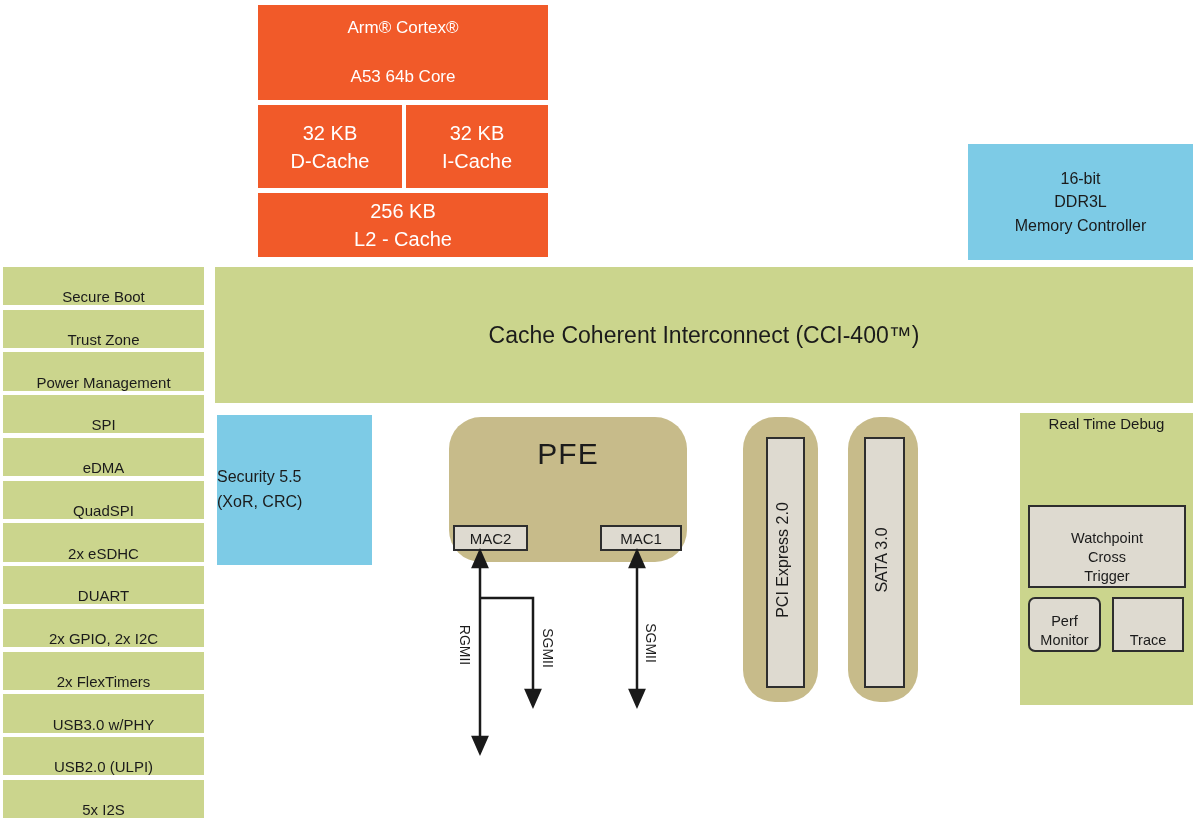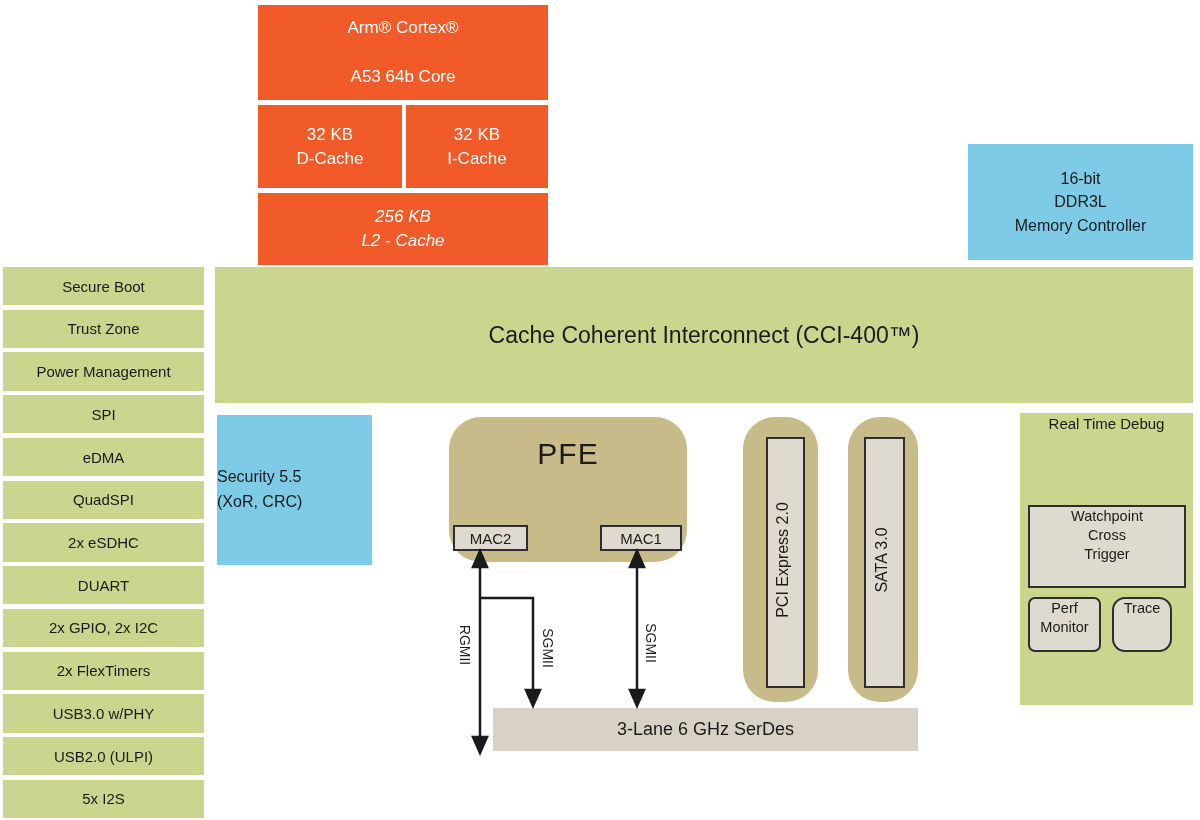--- a/index.html
+++ b/index.html
@@ -8,61 +8,61 @@
     background:#ffffff;
     font-family:"Liberation Sans", "DejaVu Sans", sans-serif;
     color:var(--text_dark, #1b1b1b);
   }
   .block {
     position:absolute; box-sizing:border-box;
     display:flex; flex-direction:column;
     align-items:center; justify-content:center;
     text-align:center; line-height:1.4;
   }
-  .orange  { background:var(--orange,  #F15A29); color:#ffffff; font-size:17px; }
+  .orange  { background:var(--orange,  #F15A29); color:#ffffff; font-size:20px; }
   .green   { background:var(--green,   #CBD58D); font-size:15px; }
   .blue    { background:var(--blue,    #7DCBE6); font-size:16px; }
   .tan     { background:var(--tan,     #C7BB8A);border-radius:32px; }
   .lightbox{
     background:var(--box_light, #DEDAD0);
     border:2px solid var(--border_dark, #2e2e2e);
   }
   .cci { font-size:23px; }
   .ddr { line-height:1.45; }
   .core-label { font-size:17px; line-height:1.45; }
 
   
   #peripheral-list {
     position:absolute; left:3px; top:267px; width:201px; height:551px;
     display:flex; flex-direction:column; gap:4.5px;
   }
   #peripheral-list .p-item {
     flex:1; background:var(--green, #CBD58D);
-    display:flex; align-items:center; justify-content:center;
+    display:flex; align-items:flex-end; justify-content:center;
     font-size:15px; text-align:center;
   }
 
   
   #security-block { align-items:flex-start; text-align:left; line-height:1.55; }
 
   
   #pfe-block { justify-content:flex-start; padding-top:16px; font-size:30px; letter-spacing:1px; }
 
   .mac { position:absolute; box-sizing:border-box; display:flex; align-items:center; justify-content:center; font-size:15px; }
 
   
   .vlabel {
     position:absolute; white-space:nowrap; font-size:14px;
     transform:translate(-50%,-50%) rotate(90deg);
   }
   .vlabel.ccw { transform:translate(-50%,-50%) rotate(-90deg); font-size:16px; }
 
   
   #rtd-block { justify-content:flex-start; font-size:15px; }
-  #rtd-block .inner { position:absolute; box-sizing:border-box; display:flex; flex-direction:column; align-items:center; justify-content:flex-start; font-size:14.5px; line-height:1.3; background:var(--box_light, #DEDAD0); border:2px solid var(--border_dark,#2e2e2e); }
+  #rtd-block .inner { position:absolute; box-sizing:border-box; display:flex; flex-direction:column; align-items:center; justify-content:flex-end; font-size:14.5px; line-height:1.3; background:var(--box_light, #DEDAD0); border:2px solid var(--border_dark,#2e2e2e); }
 
   
   #serdes-bar { background:var(--serdes_bg, #D8D1C6); font-size:18px; }
 
   #arrows-layer { position:absolute; left:0; top:0; pointer-events:none; }
 </style>
 </head>
 <body>
 
 <div id="canvas">
@@ -75,21 +75,21 @@
   <div class="block orange" style="left:258px; top:105px; width:144px; height:83px;">
     <div>32 KB</div>
     <div>D-Cache</div>
   </div>
 
   <div class="block orange" style="left:406px; top:105px; width:142px; height:83px;">
     <div>32 KB</div>
     <div>I-Cache</div>
   </div>
 
-  <div class="block orange" style="left:258px; top:193px; width:290px; height:72px;font-style:italic;">
+  <div class="block orange" style="left:258px; top:193px; width:290px; height:64px;">
     <div>256 KB</div>
     <div>L2 - Cache</div>
   </div>
 
   <div class="block blue ddr" style="left:968px; top:144px; width:225px; height:116px;">
     <div>16-bit</div>
     <div>DDR3L</div>
     <div>Memory Controller</div>
   </div>
 
@@ -181,28 +181,25 @@
     <div>Real Time Debug</div>
     <div class="inner" style="left:8px; top:92px; width:158px; height:83px;">
       <div>Watchpoint</div>
       <div>Cross</div>
       <div>Trigger</div>
     </div>
     <div class="inner" style="left:8px; top:184px; width:73px; height:55px;border-radius:7px;">
       <div>Perf</div>
       <div>Monitor</div>
     </div>
-    <div class="inner" style="left:92px; top:184px; width:60px; height:55px;border-radius:13px;">
+    <div class="inner" style="left:92px; top:184px; width:72px; height:55px;">
       <div>Trace</div>
     </div>
   </div>
 
-  <div class="block" id="serdes-bar" style="left:493px; top:708px; width:425px; height:43px;">
-    <div>3-Lane 6 GHz SerDes</div>
-  </div>
 
   <svg id="arrows-layer" width="1200" height="820" viewBox="0 0 1200 820">
     <g stroke="#1a1a1a" stroke-width="2.5" fill="#1a1a1a">
 
       <line x1="480" y1="564" x2="480" y2="740"></line>
       <polygon points="480,551 473,567 487,567"></polygon>
       <polygon points="480,753 473,737 487,737"></polygon>
 
       <path d="M480,598 L533,598 L533,695" fill="none"></path>
       <polygon points="533,706 526,690 540,690"></polygon>

